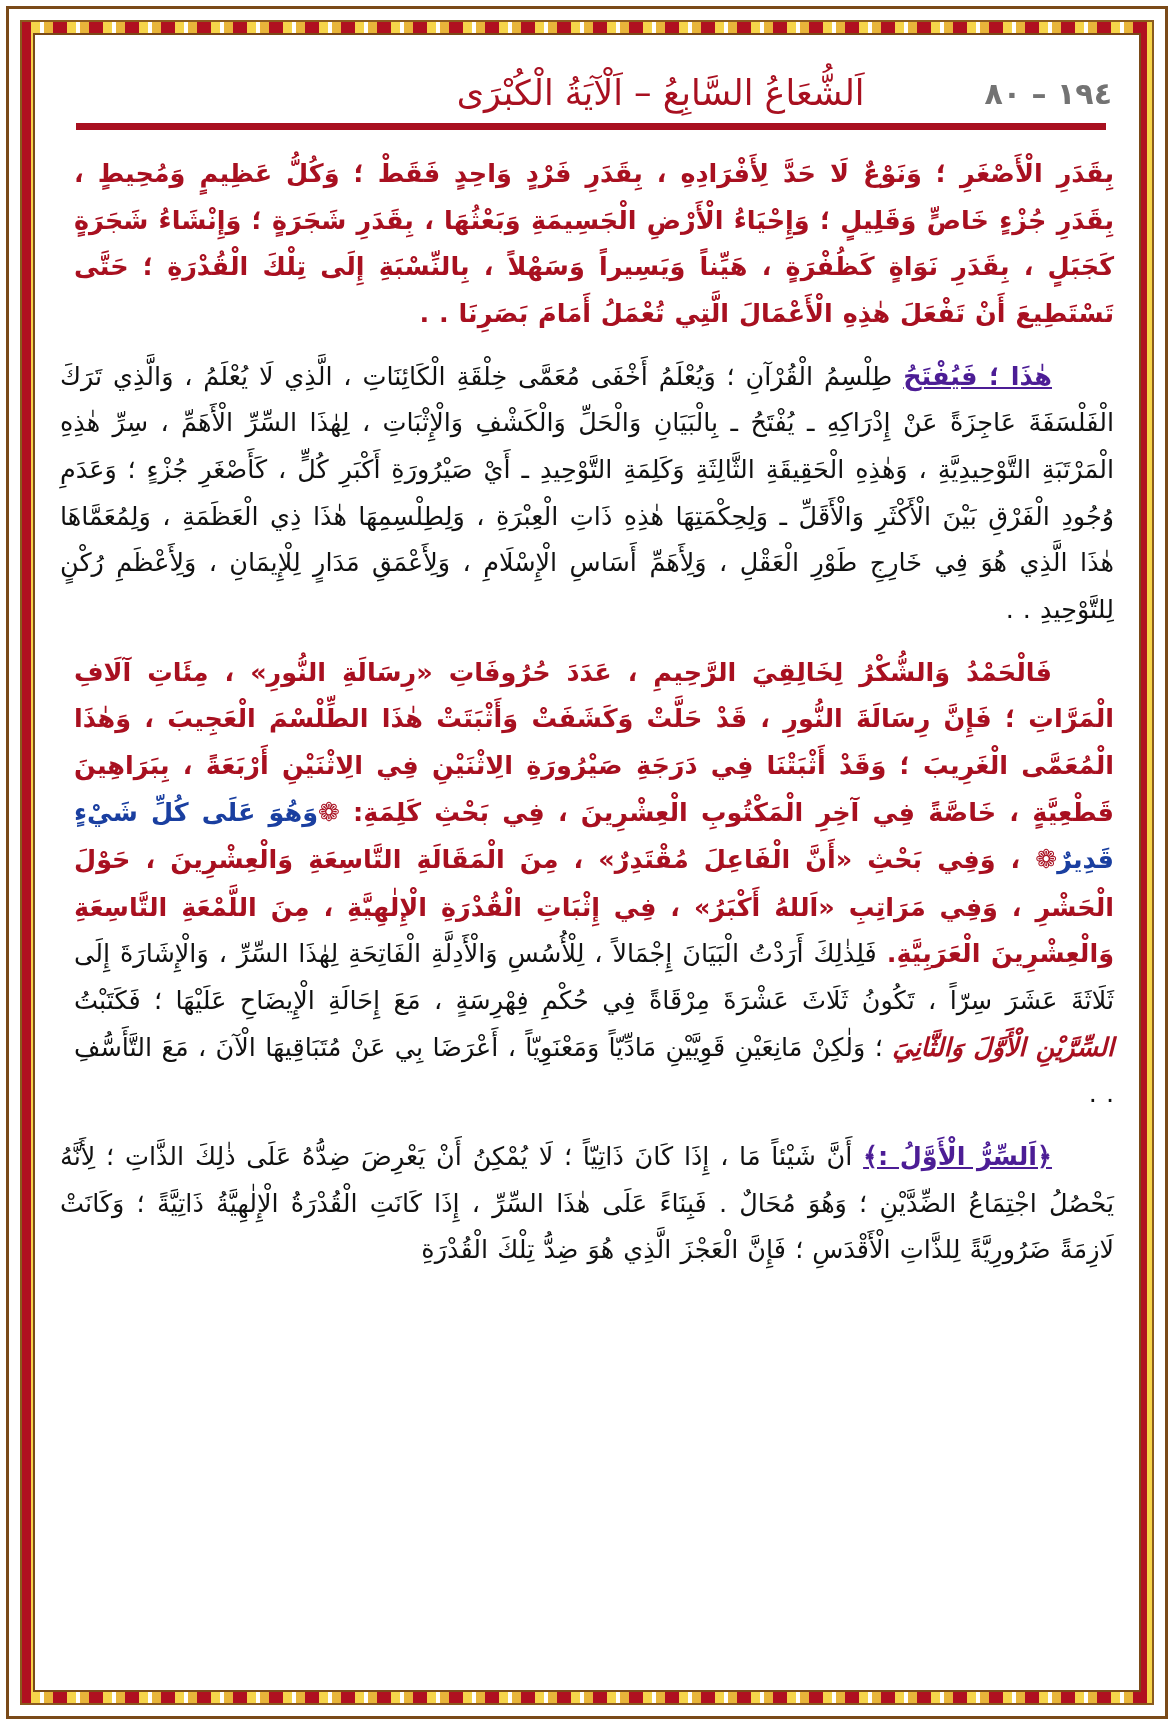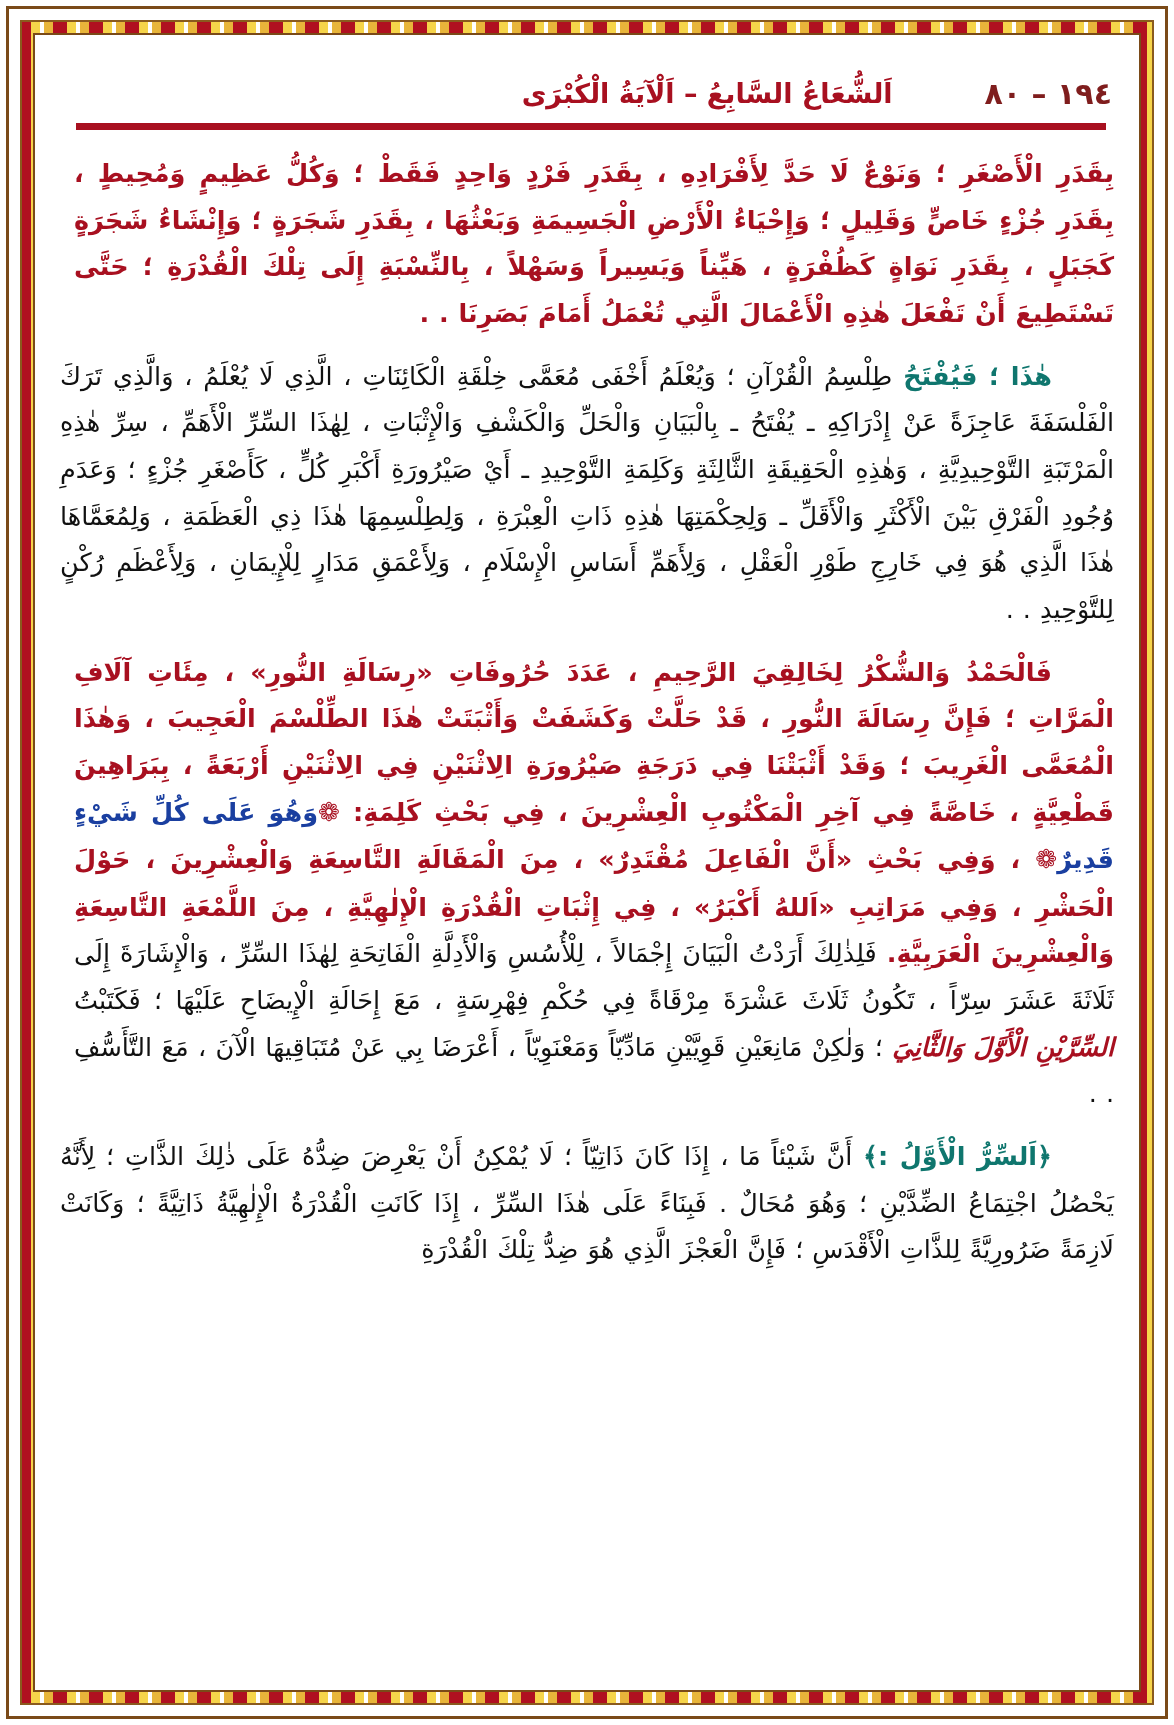--- a/index.html
+++ b/index.html
@@ -72,35 +72,35 @@
     position:relative;
     height:78px;
     direction:rtl;
     display:flex;
     align-items:center;
     justify-content:flex-start;
     padding:0 16px 0 18px;
     box-sizing:border-box;
   }
   .page-num{
-    color:#7f1d1d;
+    color:#737373;
     font-size:30px;
     font-weight:bold;
     letter-spacing:1px;
     white-space:nowrap;
     flex:0 0 auto;
     padding-top:16px;
   }
   .header-title{
     color:#a81020;
-    font-size:27px;
-    font-weight:bold;
+    font-size:35px;
+    font-weight:normal;
     white-space:nowrap;
     flex:0 0 auto;
-    margin-right:92px;
+    margin-right:120px;
     padding-top:16px;
   }
   .rule{
     position:absolute;
     left:30px;right:22px;
     bottom:-6px;
     height:7px;
     background:#a81020;
   }
 
@@ -115,21 +115,21 @@
     margin:0 0 16px 0;
     font-size:25.5px;
     line-height:1.83;
     text-align:justify;
     text-align-last:right;
     word-spacing:1px;
   }
   p.para.indent{ text-indent:62px; }
   p.red{ color:#a81020; font-weight:bold;margin-left:14px; }
   p.black{ color:#111111; }
-  p.black .r{ color:#0f766e; font-weight:bold; }
+  p.black .r{ color:#4c1d95; font-weight:bold;text-decoration:underline; }
   p.red .r{ color:#a81020;font-style:italic; }
   .ayah{ color:#1a3fa0; font-weight:bold; }
   .orn{ color:#a81020; font-weight:normal; font-size:26px; }
 </style>
 </head>
 <body>
 
 <div class="page">
 
   <div class="frame-outer">

